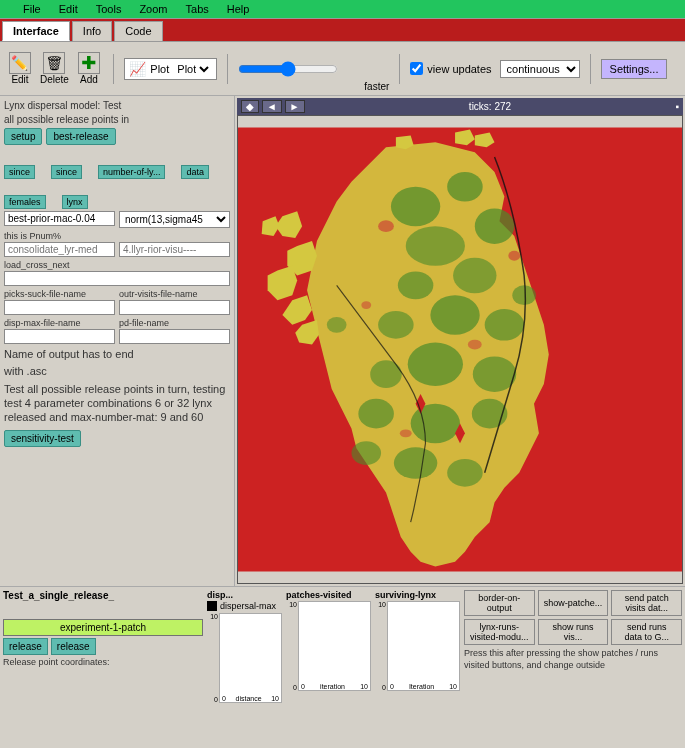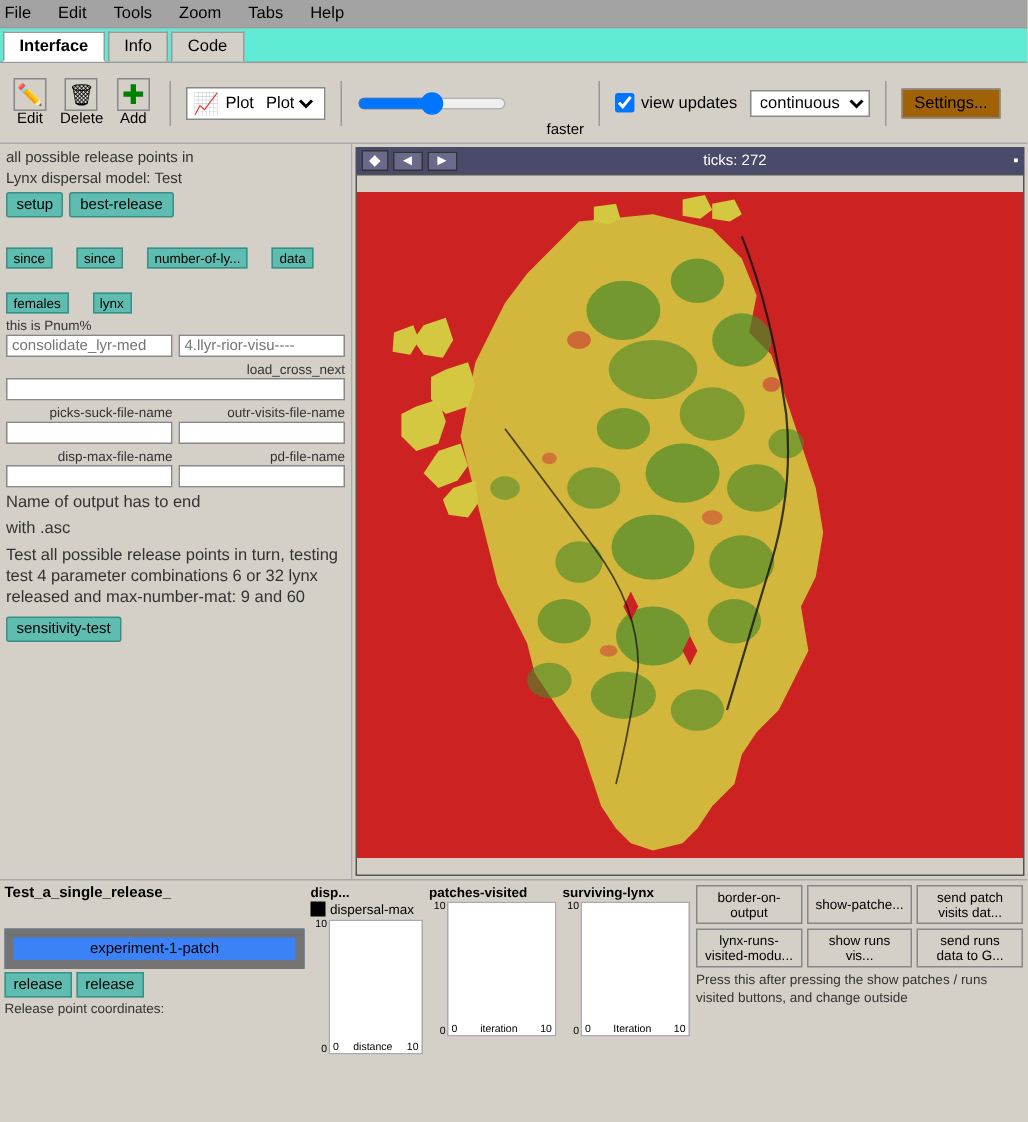--- a/index.html
+++ b/index.html
@@ -6,36 +6,36 @@
     body {
       font-family: Arial, sans-serif;
       font-size: 11px;
       background: #d4d0c8;
       width: 685px;
       height: 748px;
       overflow: hidden;
     }
     
     .menubar {
-      background: #a3a3a3;
+      background: #22c55e;
       border-bottom: 1px solid #999;
-      padding: 2px 0;
+      padding: 2px 20px;
       display: flex;
       gap: 12px;
     }
     .menubar-item {
       cursor: pointer;
       font-size: 11px;
       padding: 1px 3px;
     }
 
     
     .tabbar {
       display: flex;
-      background: #5eead4;
+      background: #b91c1c;
       border-bottom: 1px solid #999;
       padding-top: 2px;
     }
     .tab {
       padding: 3px 10px;
       border: 1px solid #999;
       border-bottom: none;
       background: #d4d0c8;
       cursor: pointer;
       font-size: 11px;
@@ -113,21 +113,21 @@
       font-size: 11px;
     }
     .continuous-dropdown {
       border: 1px solid #888;
       background: white;
       font-size: 11px;
       padding: 1px 2px;
     }
     .settings-btn {
       border: 1px solid #888;
-      background: #a16207;
+      background: #c4b5fd;
       padding: 3px 8px;
       font-size: 11px;
       cursor: pointer;
     }
 
     
     .main-content {
       display: flex;
       height: 490px;
     }
@@ -185,21 +185,20 @@
       gap: 4px;
       margin-bottom: 3px;
     }
     .input-half {
       flex: 1;
     }
     .input-label {
       font-size: 9px;
       color: #333;
       margin-bottom: 1px;
-      text-align: right;
     }
     .dropdown-field {
       border: 1px solid #888;
       background: white;
       font-size: 10px;
       width: 100%;
       padding: 1px;
     }
     .section-label {
       font-size: 9px;
@@ -267,22 +266,22 @@
       width: 200px;
       display: flex;
       flex-direction: column;
     }
     .bottom-title {
       font-size: 10px;
       font-weight: bold;
       margin-bottom: 18px;
     }
     .exp-btn {
-      background: #3b82f6;
-      border: 6px solid #737373;
+      background: #bef264;
+      border: 1px solid #737373;
       padding: 2px 6px;
       font-size: 10px;
       cursor: pointer;
       margin-bottom: 2px;
     }
     .release-btn-row {
       display: flex;
       gap: 3px;
       margin-bottom: 2px;
     }
@@ -418,37 +417,47 @@
       <option>continuous</option>
     </select>
   </div>
   <div class="toolbar-sep"></div>
   <button class="settings-btn">Settings...</button>
 </div>
 
 <div class="main-content">
 
   <div class="left-panel">
+    <div class="panel-title">Lynx dispersal model: Test</div>
     <div class="panel-title">all possible release points in</div>
-    <div class="panel-title">Lynx dispersal model: Test</div>
 
     <div class="btn-row">
       <button class="teal-btn">setup</button>
       <button class="teal-btn">best-release</button>
     </div>
 
     <div class="small-row">
       <button class="tiny-btn">since</button>
       <button class="tiny-btn">since</button>
       <button class="tiny-btn">number-of-ly...</button>
       <button class="tiny-btn">data</button>
       <button class="tiny-btn">females</button>
       <button class="tiny-btn">lynx</button>
     </div>
 
+    <div class="input-row">
+      <div class="input-half">
+        <input class="input-field" type="text" value="best-prior-mac-0.04" style="">
+      </div>
+      <div class="input-half">
+        <select class="dropdown-field">
+          <option>norm(13,sigma45</option>
+        </select>
+      </div>
+    </div>
     <div class="section-label">this is Pnum%</div>
 
     <div class="input-row">
       <div class="input-half">
         <input class="input-field" type="text" placeholder="consolidate_lyr-med" style="">
       </div>
       <div class="input-half">
         <input class="input-field" type="text" placeholder="4.llyr-rior-visu----" style="">
       </div>
     </div>

